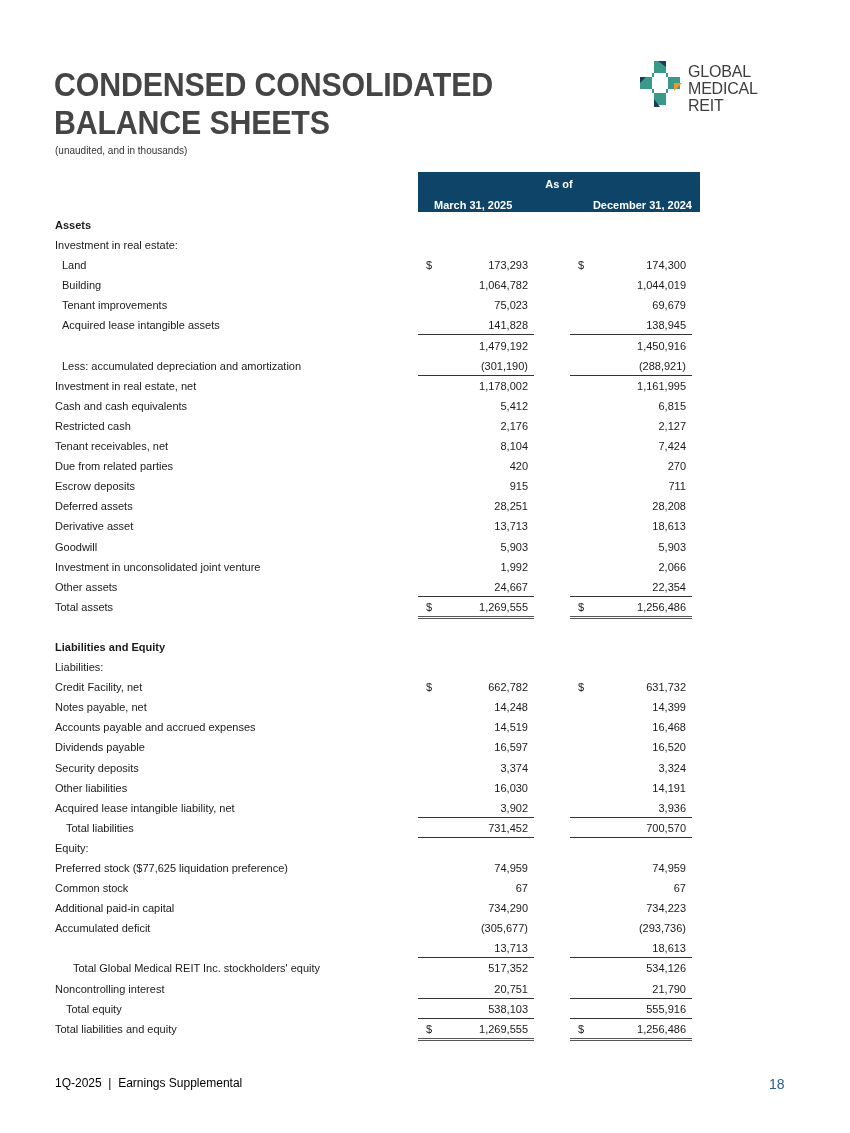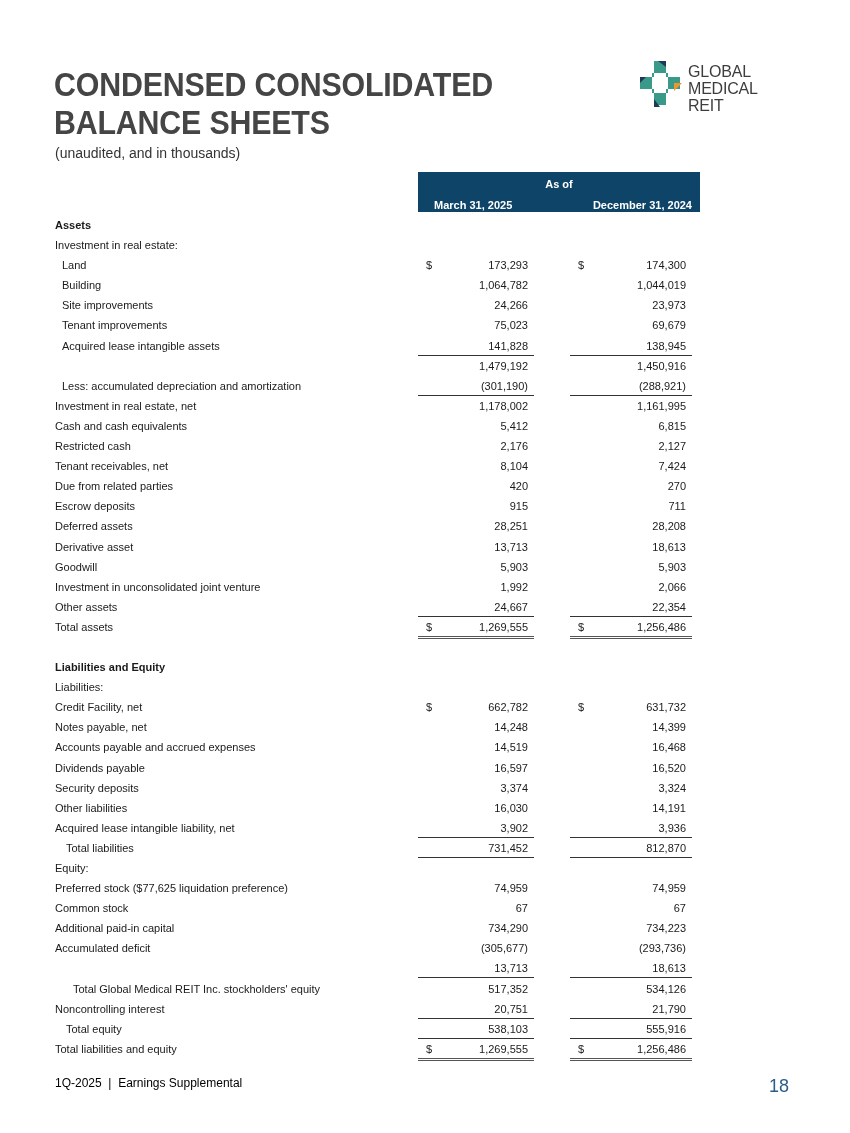--- a/index.html
+++ b/index.html
@@ -2,21 +2,21 @@
 <html><head>
 <meta charset="utf-8">
 <style>
   html, body { margin: 0; padding: 0; background: #ffffff; }
   body { width: 850px; height: 1133px; position: relative; overflow: hidden;
          font-family: "Liberation Sans", sans-serif; color: #1a1a1a; }
   .title { position: absolute; left: 54px; top: 66px; margin: 0;
            font-family: "Liberation Sans", sans-serif; font-weight: 700;
            font-size: 33px; line-height: 38px; color: #454545;
            letter-spacing: -0.2px; transform: scaleX(0.92); transform-origin: left top; }
-  .subtitle { position: absolute; left: 55px; top: 145px; font-size: 14px; color: #333; }
+  .subtitle { position: absolute; left: 55px; top: 145px; font-size: 10px; color: #333; }
   .logo { position: absolute; left: 636px; top: 59px; width: 160px; height: 50px; }
   .logo-text { position: absolute; left: 52px; top: 4px; font-size: 16px; line-height: 17px;
                color: #3d3d3d; font-weight: 400; letter-spacing: -0.2px; }
   .hdr { position: absolute; left: 418px; top: 172px; width: 274px; height: 40px;
          background: #0f4469; color: #fff; font-weight: 700; font-size: 11px; padding-left: 8px; }
   .hdr .asof { position: absolute; left: 0; right: 0; top: 6px; text-align: center; }
   .hdr .c1 { position: absolute; left: 16px; top: 27px; }
   .hdr .c2 { position: absolute; right: 8px; top: 27px; }
   .rows { position: absolute; left: 0; top: 215px; width: 850px; }
   .row { position: relative; height: 20.1px; font-size: 11px; line-height: 20px; text-align: right; }
@@ -26,21 +26,21 @@
   .lbl.ind3 { left: 73px; }
   .lbl.bold { font-weight: 700; }
   .cell { position: absolute; height: 19px; }
   .cell.a { left: 418px; width: 116px; }
   .cell.b { left: 570px; width: 122px; }
   .cell .dol { position: absolute; left: 8px; }
   .cell .v { position: absolute; right: 6px; }
   .cell.ul { border-bottom: 1px solid #333; }
   .cell.dbl { border-bottom: 3px double #555; }
   .footer-left { position: absolute; left: 55px; top: 1076px; font-size: 12px; color: #000000; }
-  .footer-right { position: absolute; left: 769px; top: 1076px; font-size: 18px; color: #2a5d8a; }
+  .footer-right { position: absolute; left: 769px; top: 1076px; font-size: 14px; color: #2a5d8a; }
 </style>
 </head>
 <body>
 
 <h1 class="title">
   <span>CONDENSED CONSOLIDATED</span><br>
   <span>BALANCE SHEETS</span>
 </h1>
 <div class="subtitle">(unaudited, and in thousands)</div>
 
@@ -92,29 +92,20 @@
     <div class="row">
       <span class="lbl ind1">Building</span>
       <div class="cell a">
         <span class="v">1,064,782</span>
       </div>
       <div class="cell b">
         <span class="v">1,044,019</span>
       </div>
     </div>
     <div class="row">
-      <span class="lbl ind1">Site improvements</span>
-      <div class="cell a">
-        <span class="v">24,266</span>
-      </div>
-      <div class="cell b">
-        <span class="v">23,973</span>
-      </div>
-    </div>
-    <div class="row">
       <span class="lbl ind1">Tenant improvements</span>
       <div class="cell a">
         <span class="v">75,023</span>
       </div>
       <div class="cell b">
         <span class="v">69,679</span>
       </div>
     </div>
     <div class="row">
       <span class="lbl ind1">Acquired lease intangible assets</span>
@@ -326,21 +317,21 @@
       <div class="cell b ul">
         <span class="v">3,936</span>
       </div>
     </div>
     <div class="row">
       <span class="lbl ind2">Total liabilities</span>
       <div class="cell a ul">
         <span class="v">731,452</span>
       </div>
       <div class="cell b ul">
-        <span class="v">812,870</span>
+        <span class="v">700,570</span>
       </div>
     </div>
     <div class="row">
       <span class="lbl">Equity:</span>
     </div>
     <div class="row">
       <span class="lbl">Preferred stock ($77,625 liquidation preference)</span>
       <div class="cell a">
         <span class="v">74,959</span>
       </div>

